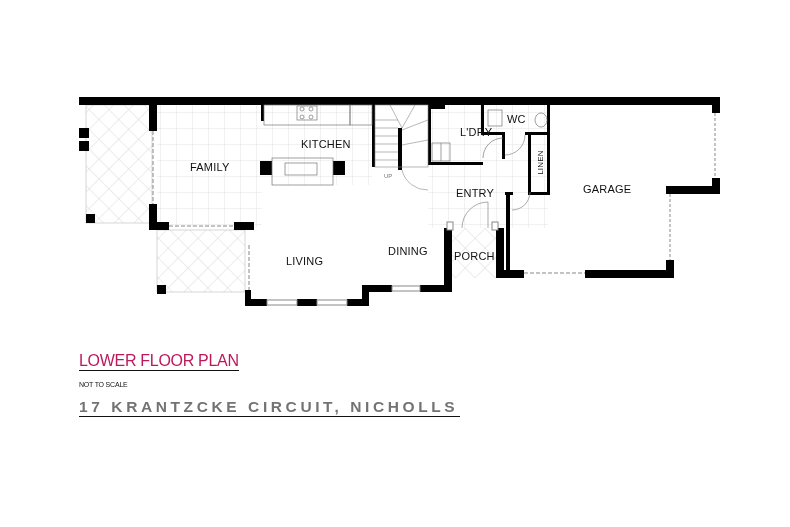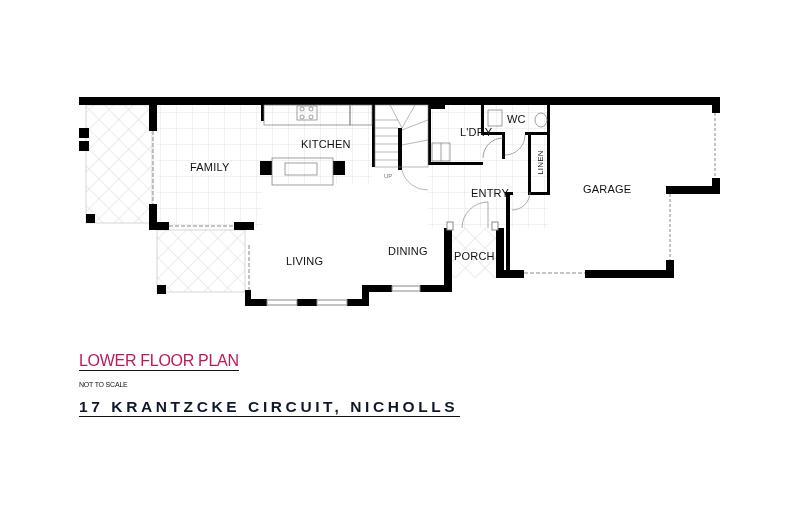--- a/index.html
+++ b/index.html
@@ -2,21 +2,21 @@
 <html><head>
 <meta charset="utf-8">
 <style>
   html, body { margin:0; padding:0; background:#ffffff; }
   body { width:790px; height:527px; position:relative; overflow:hidden; font-family:"Liberation Sans", sans-serif; }
   #plan { position:absolute; left:0; top:0; }
   .room-label { position:absolute; font-family:"Liberation Sans", sans-serif; font-size:11px; color:#111; letter-spacing:0.2px; white-space:nowrap; }
   .linen { transform:rotate(-90deg); font-size:8px; }
   .title { position:absolute; left:79px; top:352px; font-size:16px; color:#be185d; border-bottom:1.5px solid #111; line-height:18px; letter-spacing:-0.3px; }
   .subtitle { position:absolute; left:79px; top:381px; font-size:7px; color:#111; letter-spacing:-0.2px; }
-  .address { position:absolute; left:79px; top:398px; font-size:15.5px; font-weight:bold; color:#0f172a; letter-spacing:3.6px; border-bottom:1.5px solid #111; line-height:18px; padding-right:2px; }
+  .address { position:absolute; left:79px; top:398px; font-size:15.5px; font-weight:bold; color:#737373; letter-spacing:3.6px; border-bottom:1.5px solid #111; line-height:18px; padding-right:2px; }
 </style>
 </head>
 <body>
 
 <svg id="plan" width="790" height="527" viewBox="0 0 790 527" xmlns="http://www.w3.org/2000/svg">
   <defs>
     <pattern id="tile" width="16" height="16" patternUnits="userSpaceOnUse">
       <path d="M16 0 L0 0 0 16" fill="none" stroke="#dcdcdc" stroke-width="0.8"></path>
     </pattern>
     <pattern id="pave" width="14" height="14" patternUnits="userSpaceOnUse" patternTransform="rotate(45)">
@@ -156,19 +156,19 @@
   </g>
 </svg>
 
 <div class="room-label" style="left:190px; top:161px;">FAMILY</div>
 <div class="room-label" style="left:281px; top:138px;margin-left:20px;">KITCHEN</div>
 <div class="room-label" style="left:286px; top:255px;">LIVING</div>
 <div class="room-label" style="left:388px; top:245px;">DINING</div>
 <div class="room-label" style="left:448px; top:126px;margin-left:12px;">L'DRY</div>
 <div class="room-label" style="left:507px; top:113px;">WC</div>
 <div class="room-label linen" style="left:528px; top:158px;">LINEN</div>
-<div class="room-label" style="left:471px; top:187px;">ENTRY</div>
+<div class="room-label" style="left:456px; top:187px;">ENTRY</div>
 <div class="room-label" style="left:454px; top:250px;">PORCH</div>
 <div class="room-label" style="left:583px; top:183px;">GARAGE</div>
 
 <div class="title">LOWER FLOOR PLAN</div>
 <div class="subtitle">NOT TO SCALE</div>
 <div class="address">17 KRANTZCKE CIRCUIT, NICHOLLS</div>
 
 </body></html>

